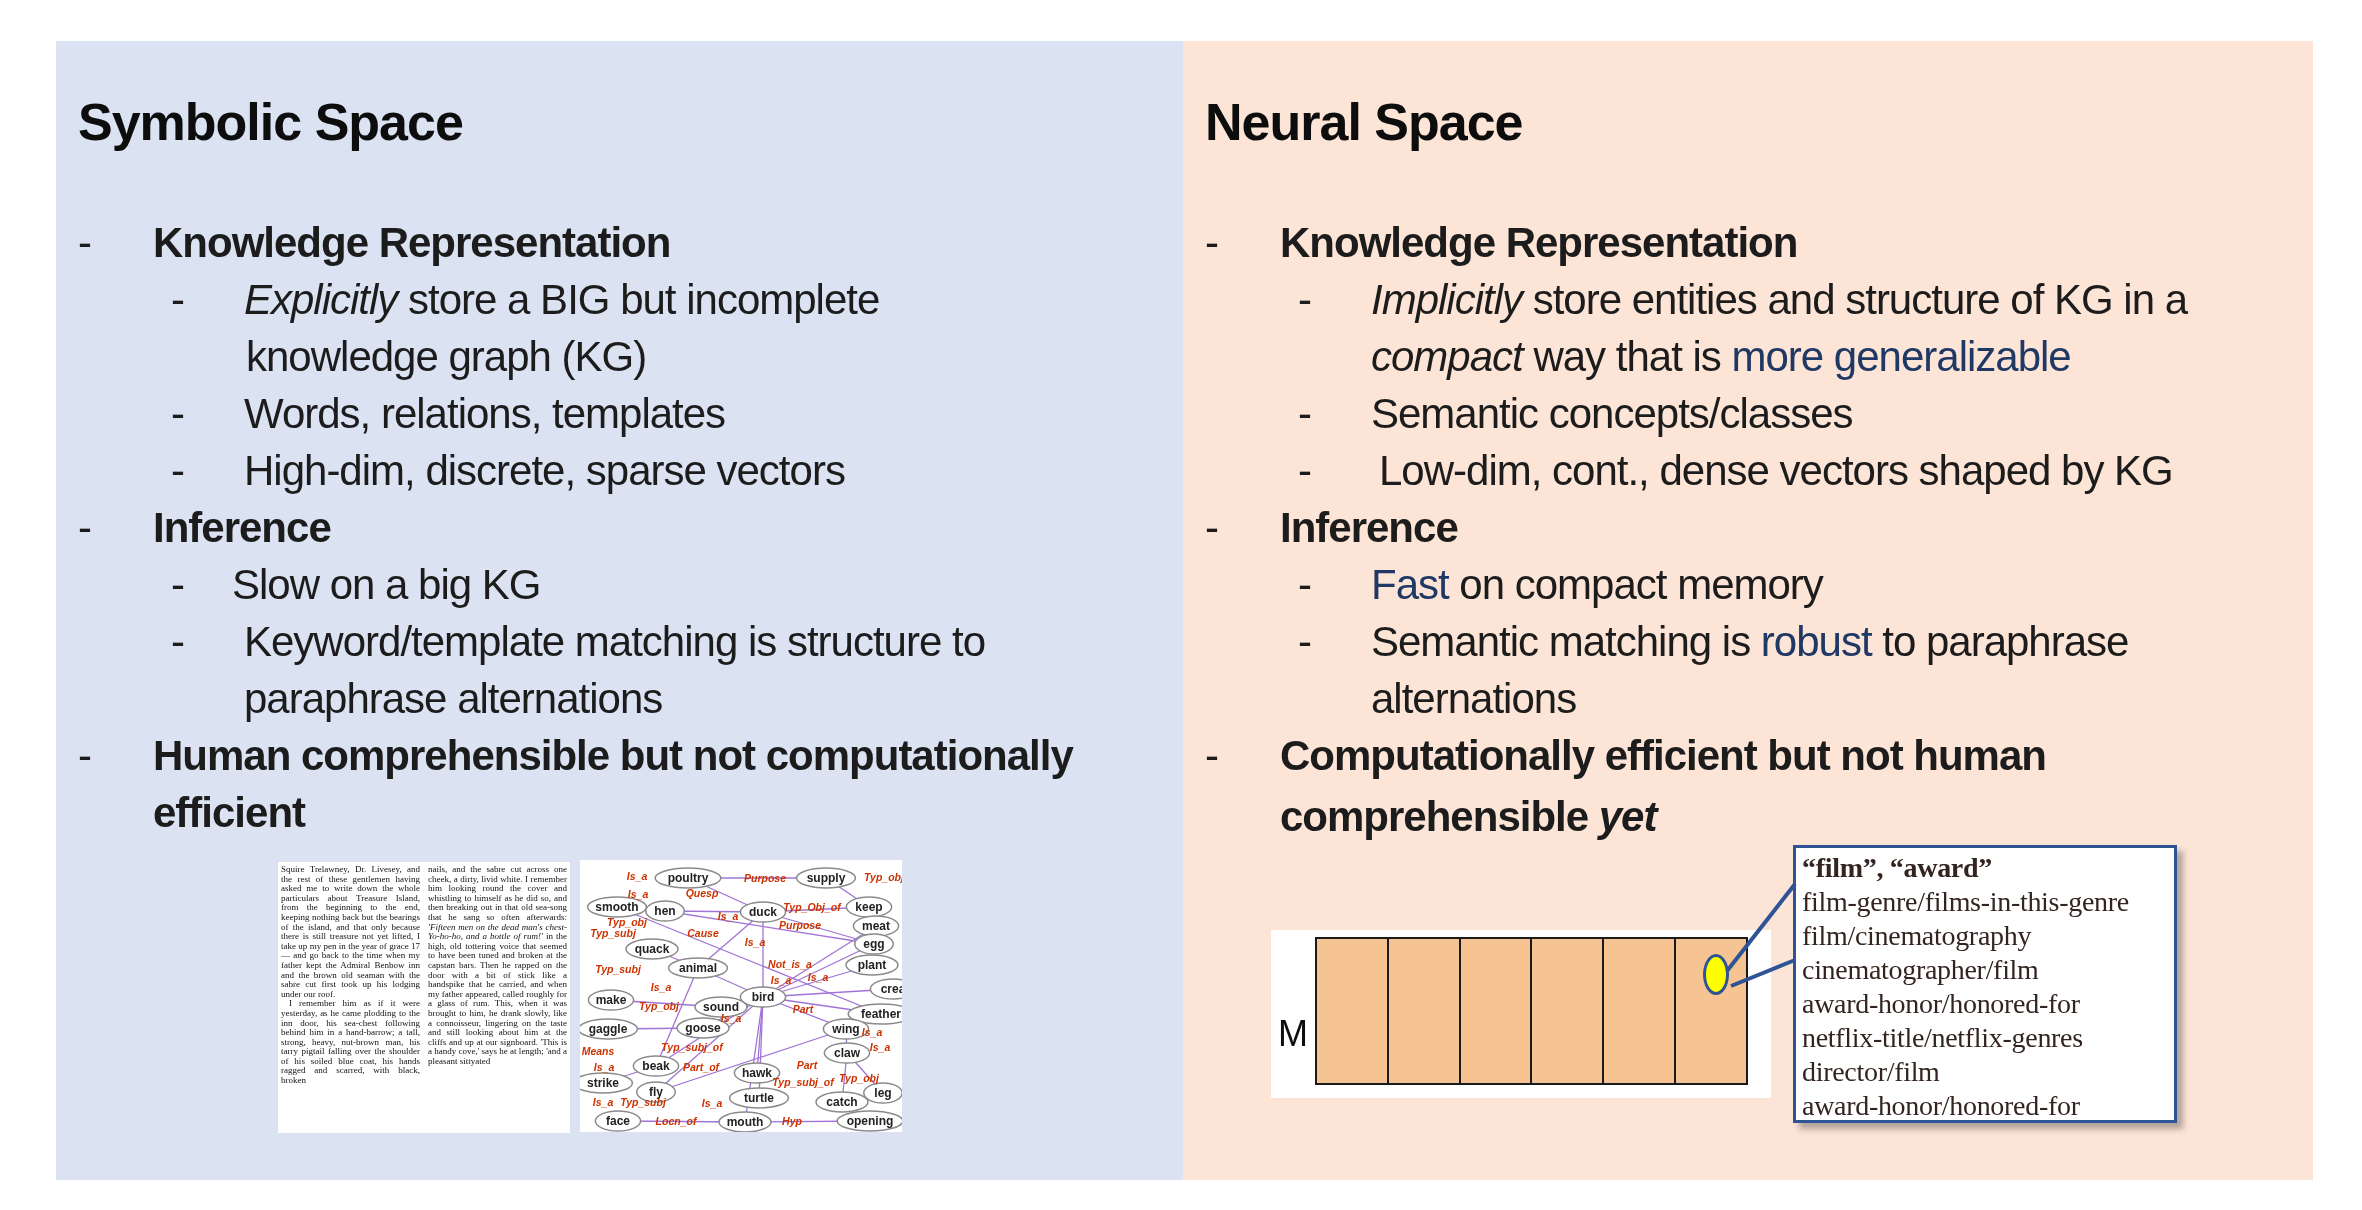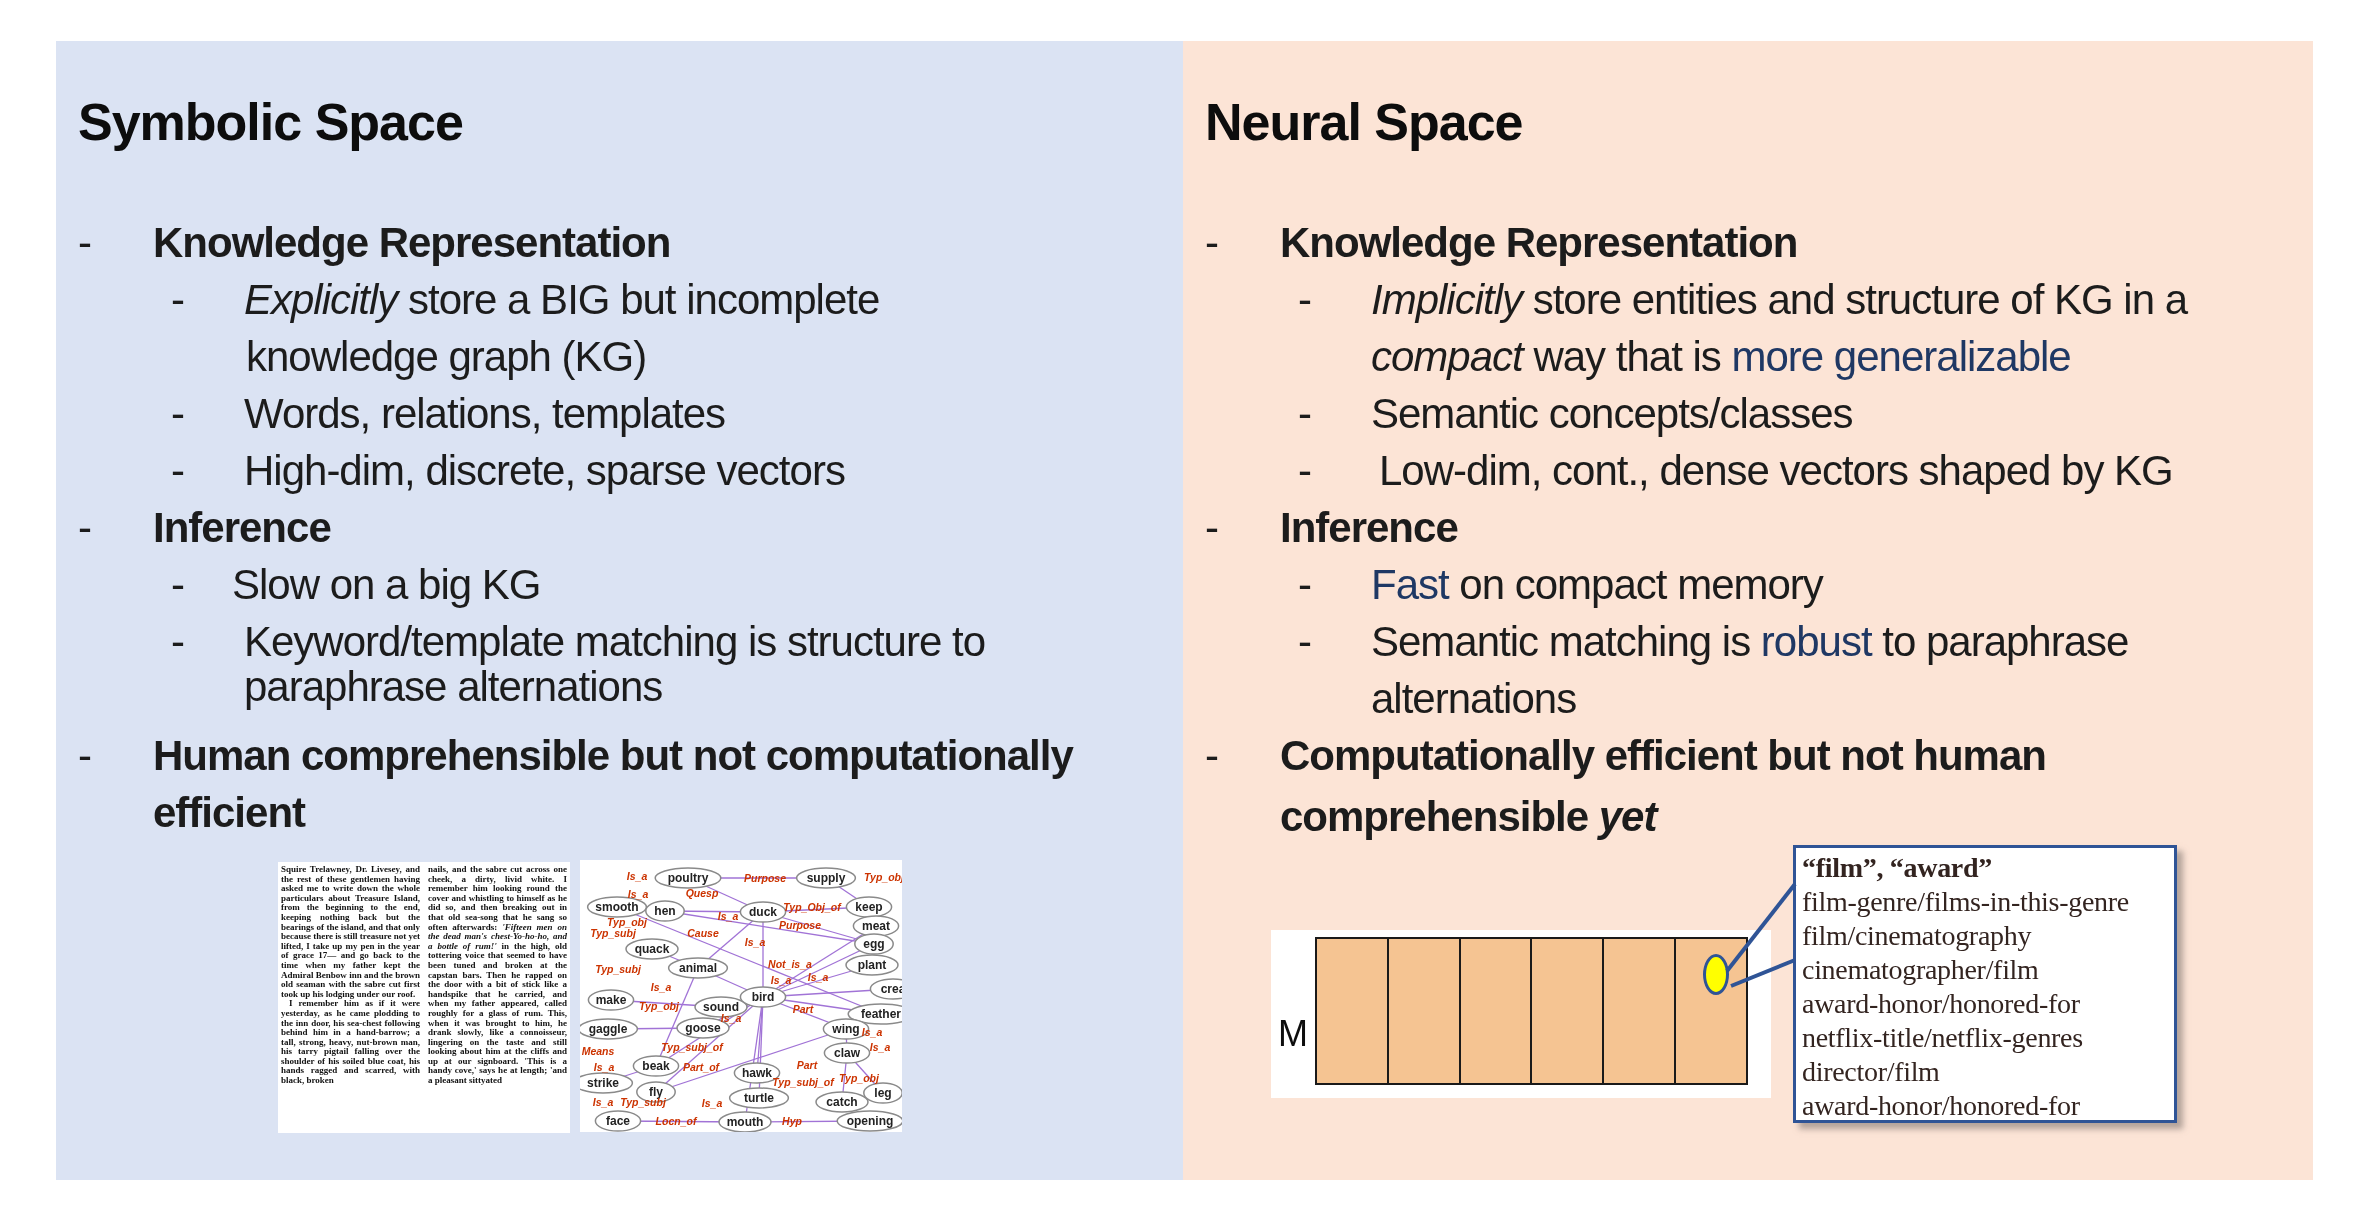--- a/index.html
+++ b/index.html
@@ -12,21 +12,21 @@
                letter-spacing:-1px;color:#0d0d0d;}
   .bullets{position:absolute;left:0;top:173px;width:100%;}
   .bline{position:absolute;height:57px;line-height:57px;font-size:42px;letter-spacing:-1px;white-space:nowrap;}
   .bline .dash{position:absolute;font-weight:normal;}
   .bline .txt{position:absolute;}
   .seg-i{font-style:italic;}
   .seg-b{font-weight:bold;}
   
   .doc-img{position:absolute;left:278px;top:862px;width:292px;height:271px;background:#ffffff;
            font-family:"Liberation Serif",serif;font-size:9px;line-height:9.6px;color:#111;}
-  .doc-col{position:absolute;top:3px;width:139px;text-align:justify;font-weight:bold;}
+  .doc-col{position:absolute;top:3px;width:139px;text-align:justify;}
   .doc-col p{margin:0 0 0 0;}
   .doc-col p+p{text-indent:8px;}
   .doc-c1{left:3px;}
   .doc-c2{left:150px;}
   
   .graph-img{position:absolute;left:580px;top:860px;width:322px;height:272px;background:#ffffff;}
   
   .matrix-white{position:absolute;left:1271px;top:930px;width:500px;height:168px;background:#ffffff;}
   .matrix-m{position:absolute;left:1278px;top:1013px;font-size:36px;color:#0d0d0d;}
   .matrix{position:absolute;left:1315px;top:937px;width:433px;height:148px;background:#f5c492;
@@ -76,21 +76,21 @@
           <span class="txt" style="left: 97px;"><span class="seg-b">Inference</span></span>
         </div>
         <div class="bline" style="top: 342px; left: 0px; width: 100%;">
           <span class="dash" style="left: 115px;">-</span>
           <span class="txt" style="left: 176px;"><span>Slow on a big KG</span></span>
         </div>
         <div class="bline" style="top: 399px; left: 0px; width: 100%;">
           <span class="dash" style="left: 115px;">-</span>
           <span class="txt" style="left: 188px;"><span>Keyword/template matching is structure to</span></span>
         </div>
-        <div class="bline" style="top: 444px; left: 0px; width: 100%;">
+        <div class="bline" style="top: 456px; left: 0px; width: 100%;">
           <span class="txt" style="left: 188px;"><span>paraphrase alternations</span></span>
         </div>
         <div class="bline" style="top: 513px; left: 0px; width: 100%;">
           <span class="dash" style="left: 22px;">-</span>
           <span class="txt" style="left: 97px;"><span class="seg-b">Human comprehensible but not computationally</span></span>
         </div>
         <div class="bline" style="top: 570px; left: 0px; width: 100%;">
           <span class="txt" style="left: 97px;"><span class="seg-b">efficient</span></span>
         </div>
       </div>

